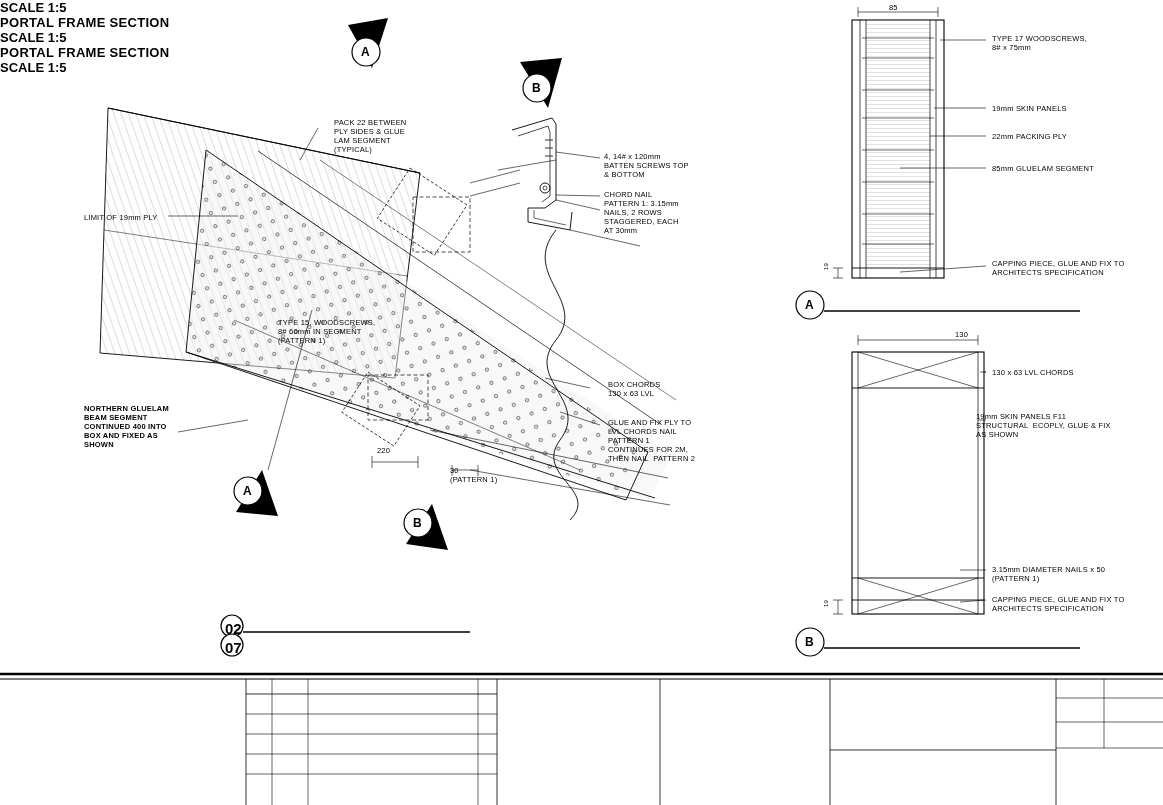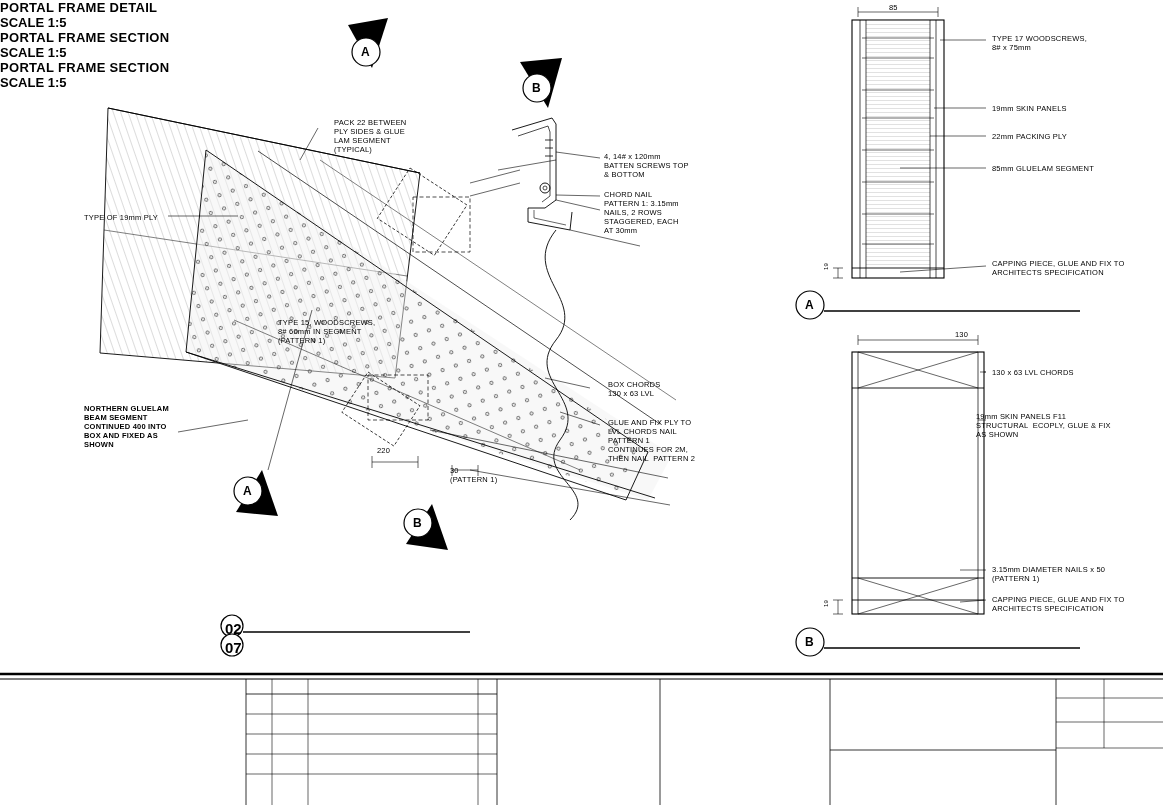--- a/index.html
+++ b/index.html
@@ -225,21 +225,21 @@
       <line x1="246" y1="774" x2="497" y2="774" stroke-width="0.6"></line>
       <line x1="830" y1="750" x2="1056" y2="750" stroke-width="0.8"></line>
       <line x1="1056" y1="698" x2="1163" y2="698" stroke-width="0.6"></line>
       <line x1="1056" y1="722" x2="1163" y2="722" stroke-width="0.6"></line>
       <line x1="1056" y1="748" x2="1163" y2="748" stroke-width="0.6"></line>
       <line x1="1104" y1="679" x2="1104" y2="748" stroke-width="0.6"></line>
     </g>
   </g>
 </svg>
 
-<div class="lbl" style="left:84px;top:213px;">TYPE OF 19mm PLY</div>
+<div class="lbl" style="left:84px;top:213px;">LIMIT OF 19mm PLY</div>
 <div class="lbl" style="left:334px;top:118px;">PACK 22 BETWEEN
 PLY SIDES &amp; GLUE
 LAM SEGMENT
 (TYPICAL)</div>
 <div class="lbl" style="left:604px;top:152px;">4, 14# x 120mm
 BATTEN SCREWS TOP
 &amp; BOTTOM</div>
 <div class="lbl" style="left:604px;top:190px;">CHORD NAIL
 PATTERN 1: 3.15mm
 NAILS, 2 ROWS
@@ -264,21 +264,20 @@
 <div class="lbl" style="left:450px;top:466px;">30
 (PATTERN 1)</div>
 
 <div class="ttl" style="left:361px;top:45px;font-size:12px;">A</div>
 <div class="ttl" style="left:532px;top:81px;font-size:12px;">B</div>
 <div class="ttl" style="left:243px;top:484px;font-size:12px;">A</div>
 <div class="ttl" style="left:413px;top:516px;font-size:12px;">B</div>
 
 <div class="num" style="position:absolute;left:225px;top:620px;">02</div>
 <div class="num" style="position:absolute;left:225px;top:639px;">07</div>
-<div class="detailttl" style="left:253px;top:618px;">PORTAL FRAME DETAIL</div>
 <div class="scale" style="left:253px;top:636px;">SCALE 1:5</div>
 
 <div class="lbl" style="left:889px;top:3px;">85</div>
 <div class="lbl vert" style="left:822px;top:263px;font-size:6px;">19</div>
 <div class="lbl" style="left:992px;top:34px;">TYPE 17 WOODSCREWS,
 8# x 75mm</div>
 <div class="lbl" style="left:992px;top:104px;">19mm SKIN PANELS</div>
 <div class="lbl" style="left:992px;top:132px;">22mm PACKING PLY</div>
 <div class="lbl" style="left:992px;top:164px;">85mm GLUELAM SEGMENT</div>
 <div class="lbl" style="left:992px;top:259px;">CAPPING PIECE, GLUE AND FIX TO

